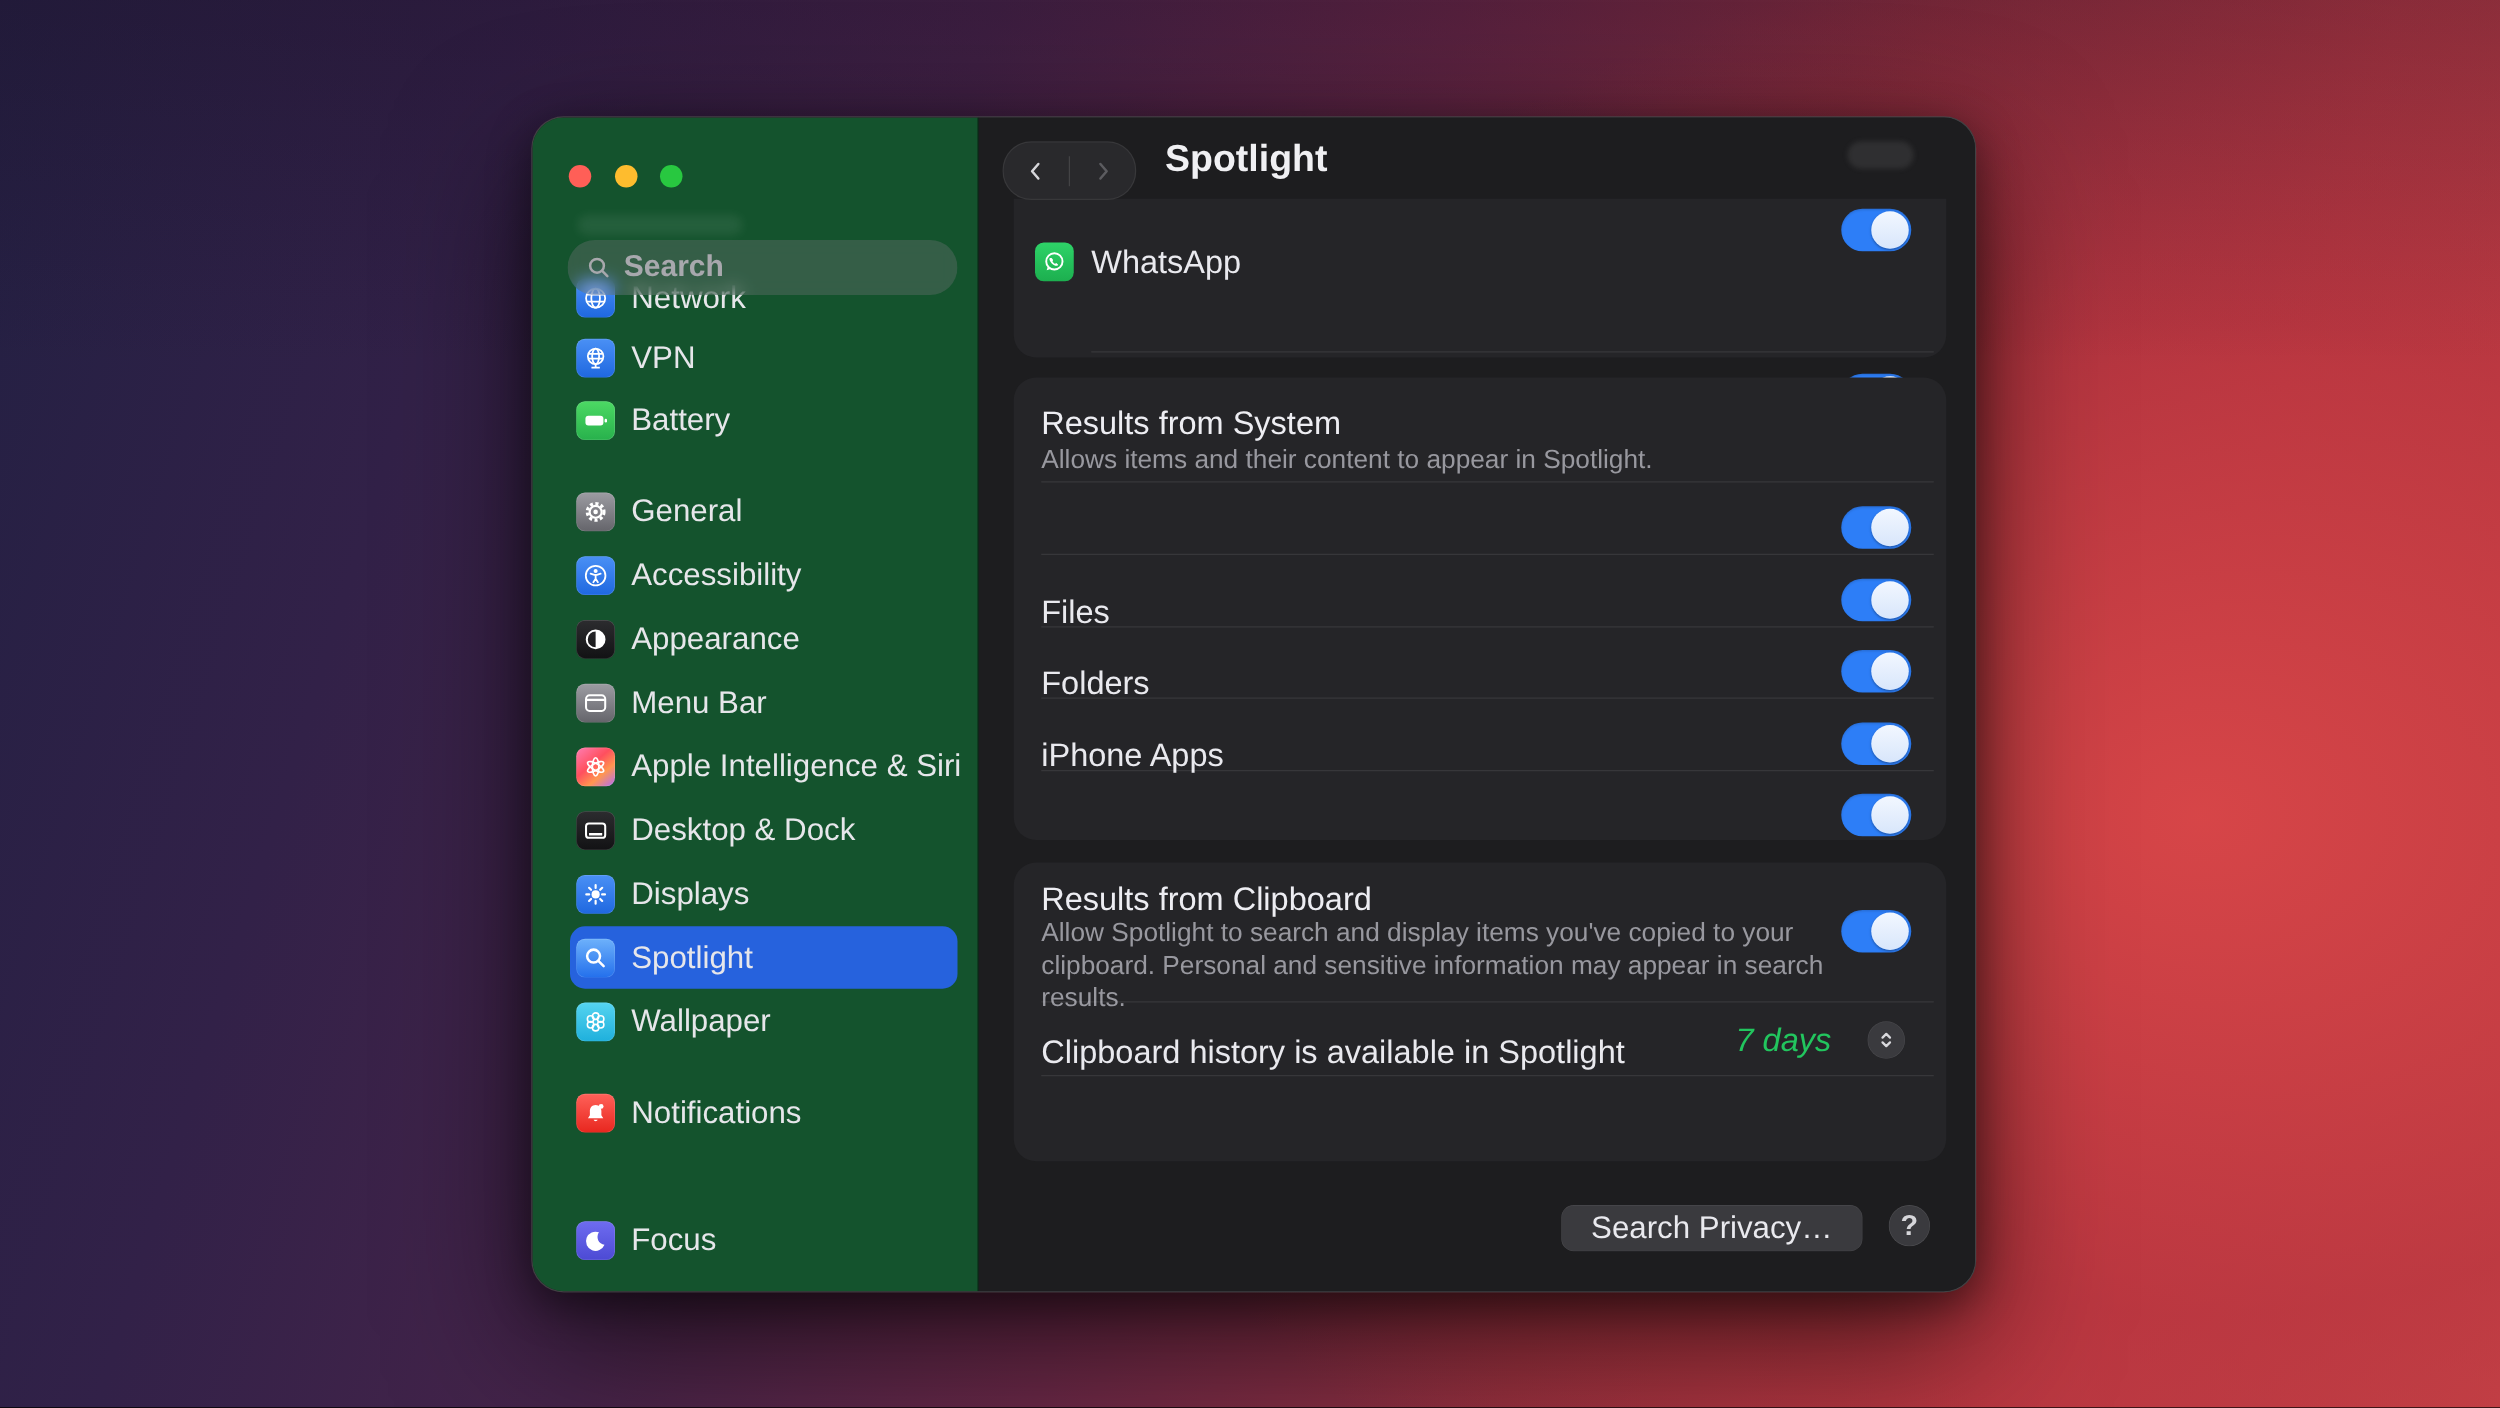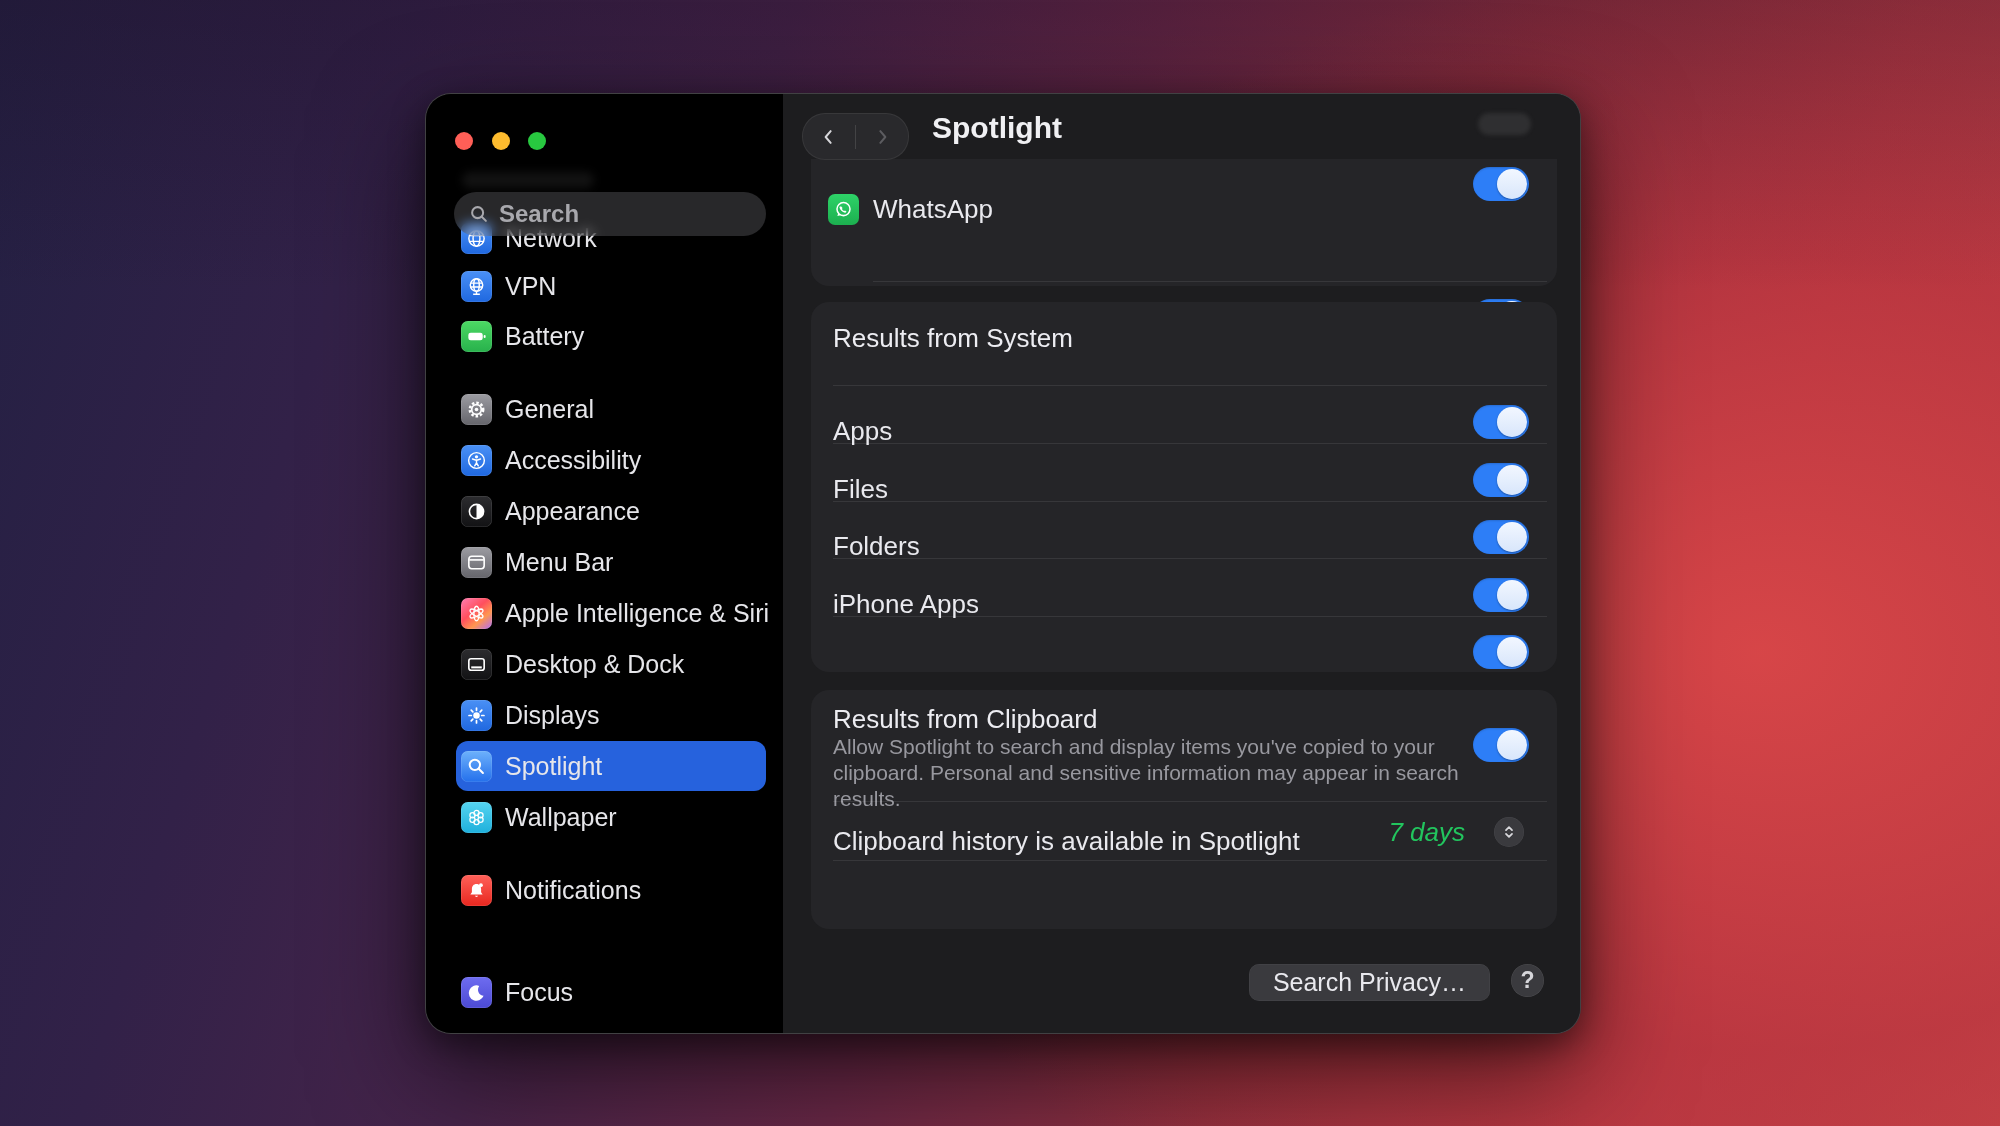--- a/index.html
+++ b/index.html
@@ -8,21 +8,21 @@
     background:
       radial-gradient(1250px 950px at 88% 58%, rgba(216,70,72,.95) 0%, rgba(186,52,62,.65) 42%, rgba(120,35,55,0) 74%),
       linear-gradient(107deg,#232043 0%,#322148 18%,#46244a 34%,#6a2847 50%,#93303f 66%,#b83a44 82%,#c64649 100%);
   }
   .stage::before{content:"";position:absolute;inset:0;
     background:linear-gradient(180deg,rgba(30,12,34,.30),rgba(0,0,0,0) 26%);pointer-events:none;}
   .window{position:absolute;left:425px;top:93px;width:1154px;height:939px;
     border-radius:26px;background:#202023;border:1px solid rgba(255,255,255,.15);
     box-shadow:0 40px 110px rgba(0,0,0,.60),0 10px 34px rgba(0,0,0,.45);overflow:hidden;}
   
-  .sidebar{position:absolute;left:0;top:0;width:356px;height:100%;background:#000000;
+  .sidebar{position:absolute;left:0;top:0;width:356px;height:100%;background:#14532d;
     border-right:1px solid rgba(0,0,0,.55);}
   .tlight{position:absolute;top:38px;width:18px;height:18px;border-radius:50%;}
   .ghost-item{position:absolute;left:36px;top:78px;width:132px;height:16px;border-radius:8px;
     background:rgba(255,255,255,.07);filter:blur(4px);}
   .search{position:absolute;left:28px;top:98px;width:312px;height:44px;border-radius:22px;
     background:rgba(118,118,124,.34);backdrop-filter:blur(6px);display:flex;align-items:center;
     padding:0 14px;box-sizing:border-box;z-index:3;}
   .search .ph{color:#a8a8ad;font-size:24px;margin-left:9px;font-weight:bold;}
   .side-item{position:absolute;left:30px;width:310px;height:50px;display:flex;align-items:center;
     border-radius:12px;z-index:1;}
@@ -276,25 +276,23 @@
           </span>
           <span class="lbl" style="margin-left:14px">Yomu</span>
         </div>
         <div class="toggle" style="right:28px;top:140px">
             <span class="knob"></span>
           </div>
       </div>
 
       <div class="card" style="top:208px;height:370px">
         <div style="position:absolute;left:22px;top:21px" class="sec-title">Results from System</div>
+        <div style="position:absolute;left:22px;top:53px" class="sec-sub">Allows items and their content to appear in Spotlight.</div>
         <div class="divider" style="top:83px;left:22px;right:10px"></div>
 
-        <div class="row" style="top:95px;padding-left:22px">
-          <span class="lbl">Apps</span>
-        </div>
         <div class="toggle" style="right:28px;top:103px">
             <span class="knob"></span>
           </div>
         <div class="divider" style="top:141px;left:22px;right:10px"></div>
 
         <div class="row" style="top:153px;padding-left:22px">
           <span class="lbl">Files</span>
         </div>
         <div class="toggle" style="right:28px;top:161px">
             <span class="knob"></span>

